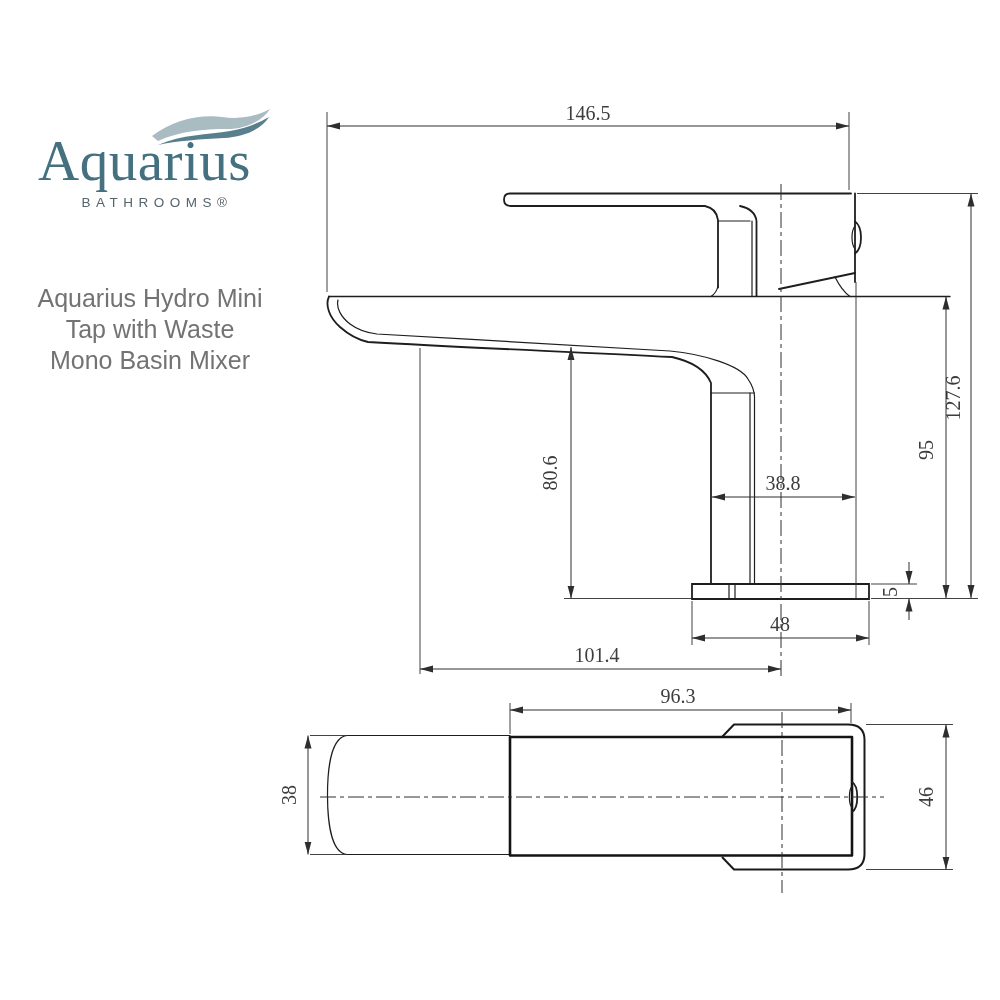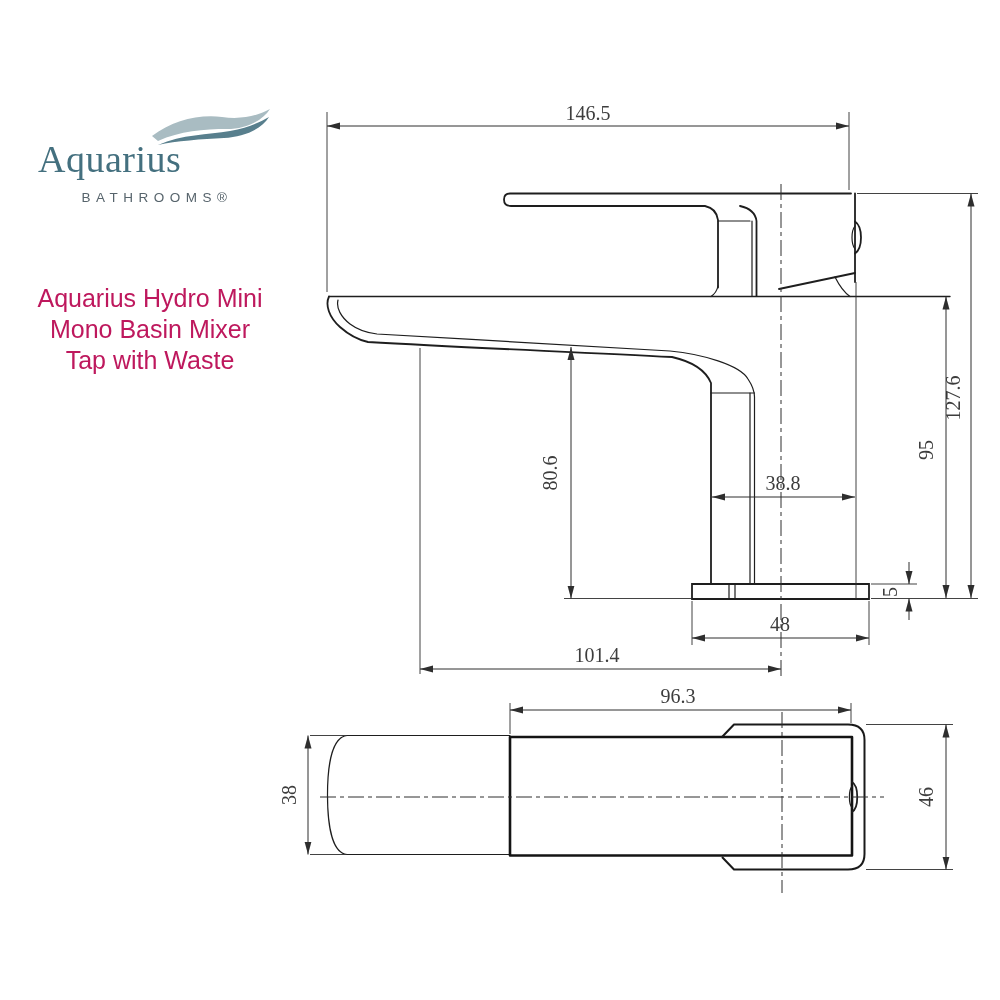--- a/index.html
+++ b/index.html
@@ -1,28 +1,28 @@
 <!DOCTYPE html>
 <html><head>
 <meta charset="utf-8">
 <style>
   html,body{margin:0;padding:0;background:#ffffff;}
   #page{position:relative;width:1000px;height:1000px;background:#ffffff;overflow:hidden;}
 
   
   .logo{position:absolute;left:38px;top:106px;width:234px;}
   .logo .wave{position:absolute;right:0px;top:2px;width:122px;height:42px;}
-  .logo .brand{margin-top:34px;font-family:"Liberation Serif",serif;font-size:38px;
+  .logo .brand{margin-top:26px;font-family:"Liberation Serif",serif;font-size:57px;
                color:#44707f;line-height:1;letter-spacing:0.5px;}
-  .logo .tagline{margin-top:12px;text-align:center;font-family:"Liberation Sans",sans-serif;
+  .logo .tagline{margin-top:6px;text-align:center;font-family:"Liberation Sans",sans-serif;
                font-size:13.5px;letter-spacing:5.5px;color:#57646c;padding-left:4px;white-space:nowrap;}
 
   
   .product{position:absolute;left:6px;top:283px;width:288px;text-align:center;
-           font-family:"Liberation Sans",sans-serif;font-size:25px;line-height:31px;color:#be185d;}
+           font-family:"Liberation Sans",sans-serif;font-size:25px;line-height:31px;color:#737373;}
 
   
   svg.drawing{position:absolute;left:0;top:0;width:1000px;height:1000px;}
   .obj{stroke:#1e1e1e;stroke-width:1.8;fill:none;stroke-linecap:round;}
   .obj-thin{stroke:#1e1e1e;stroke-width:1.2;fill:none;stroke-linecap:round;}
   .obj-med{stroke:#1e1e1e;stroke-width:1.4;fill:none;stroke-linecap:round;}
   .obj-thick{stroke:#141414;stroke-width:2.6;fill:none;stroke-linejoin:round;}
   .flange{stroke:#1a1a1a;stroke-width:2;fill:none;stroke-linejoin:round;}
   .dim{stroke:#2e2e2e;stroke-width:1;fill:none;}
   .ext{stroke:#2e2e2e;stroke-width:0.9;fill:none;}
@@ -38,22 +38,22 @@
     <svg class="wave" viewBox="0 0 122 42">
       <path d="M2,28 C22,13 48,6 72,9 C93,12 109,7 120,1 C113,12 97,21 77,21 C54,21 30,23 8,33 Z" fill="#a9bcc2"></path>
       <path d="M8,37 C32,26 58,27 80,23 C98,20 110,14 119,9 C112,21 94,29 74,30 C52,31 26,33 8,37 Z" fill="#587f8d"></path>
     </svg>
     <div class="brand">Aquarius</div>
     <div class="tagline">BATHROOMS®</div>
   </div>
 
   <div class="product">
     <div>Aquarius Hydro Mini</div>
+    <div>Tap with Waste</div>
     <div>Mono Basin Mixer</div>
-    <div>Tap with Waste</div>
   </div>
 
   <svg class="drawing" viewBox="0 0 1000 1000">
     <defs>
       <marker id="arr" viewBox="0 0 14 9" markerWidth="14" markerHeight="9" refX="13" refY="4.5" orient="auto-start-reverse" markerUnits="userSpaceOnUse">
         <path d="M0,1 L13,4.5 L0,8 Z" fill="#2e2e2e"></path>
       </marker>
     </defs>
 
     <g>

